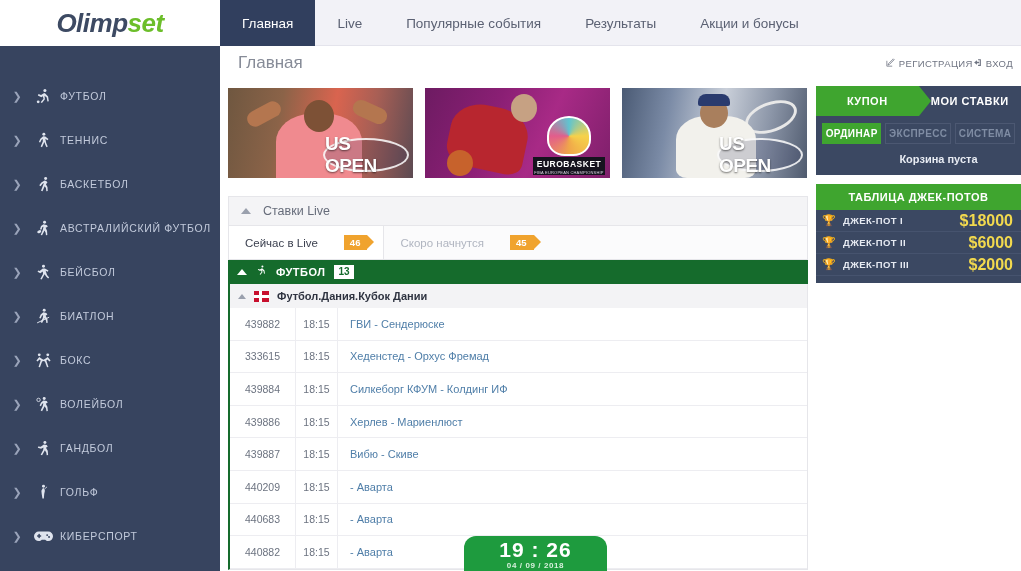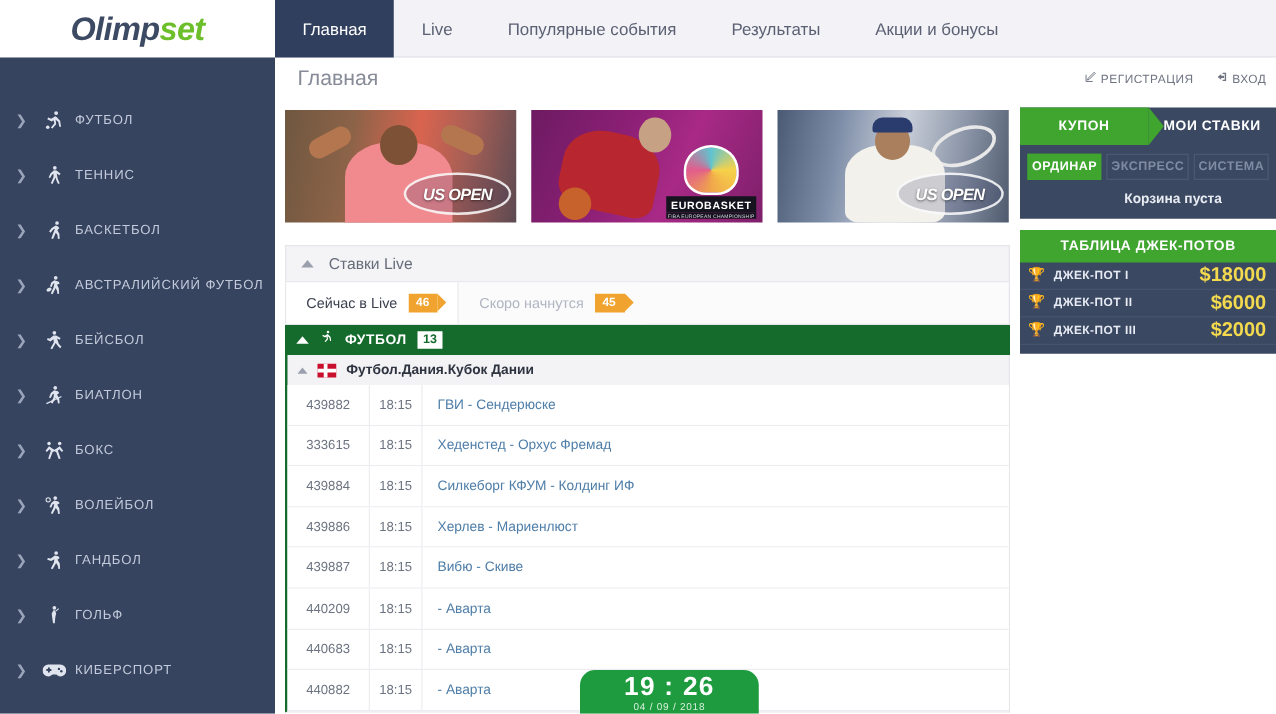--- a/index.html
+++ b/index.html
@@ -66,21 +66,21 @@
   
   .page-head {
     position: absolute; left: 220px; top: 46px; width: 801px; height: 34px;
     display: flex; align-items: center;
   }
   .page-title {
     font-size: 17px; color: #868b97; margin-left: 18px; font-weight: normal;
   }
   .auth-links {
     position: absolute; right: 8px; top: 0; height: 34px;
-    display: flex; align-items: center; gap: 18px;
+    display: flex; align-items: center; 
   }
   .auth-link {
     display: flex; align-items: center; gap: 4px;
     font-size: 9.5px; color: #6f7482; letter-spacing: 0.4px; cursor: pointer;
   }
 
   
   .banners {
     position: absolute; left: 228px; top: 88px;
     display: flex; gap: 12px;
@@ -106,21 +106,21 @@
   .b3 .f-head { left: 78px; top: 10px; width: 28px; height: 30px; background:#a97f5d; border-radius: 50%; }
   .b3 .f-cap  { left: 76px; top: 6px; width: 32px; height: 12px; background:#2a3b6e; border-radius: 8px 8px 2px 2px; }
   .b3 .f-racket { left: 122px; top: 14px; width: 54px; height: 30px; border: 3px solid #e8e8e8; border-radius: 50%; transform: rotate(-20deg); background: transparent;}
 
   .logo-usopen {
     position: absolute; right: 4px; bottom: 6px;
     width: 86px; height: 34px;
     border: 2px solid rgba(255,255,255,.85);
     border-radius: 50%;
     display: flex; align-items: center; justify-content: center;
-    color: #ffffff; font-size: 13px; font-weight: bold; font-style: italic;
+    color: #ffffff; font-size: 19px; font-weight: bold; 
     letter-spacing: -0.5px; text-shadow: 0 1px 2px rgba(0,0,0,.55);
     background: rgba(40,45,90,.18);
   }
   .logo-eb {
     position: absolute; right: 5px; bottom: 3px; width: 72px; text-align: center;
   }
   .eb-cup {
     width: 44px; height: 40px; margin: 0 auto 1px;
     background: conic-gradient(from 180deg, #f0a64a, #e25d8c, #5fc4d0, #f6d24a, #f0a64a);
     border-radius: 50% 50% 40% 40%;
@@ -146,21 +146,21 @@
     width: 0; height: 0; border-left: 5px solid transparent;
     border-right: 5px solid transparent; border-bottom: 6px solid #9aa0ad;
   }
   .live-head-title { font-size: 12.5px; color: #666c7a; }
 
   .live-tabs {
     display: flex; height: 34px; border: 1px solid #e6e6ea; border-top: none;
     background: #fbfbfc;
   }
   .live-tab {
-    display: flex; align-items: center; gap: 9px;
+    display: flex; align-items: center; gap: 26px;
     padding: 0 16px; cursor: pointer; border-right: 1px solid #e6e6ea;
     background: #ffffff; height: 33px;
   }
   .live-tab.inactive { background: #fbfbfc; border-right: none; }
   .live-tab-label { font-size: 11.5px; color: #3c4椅150; }
   .live-tab.active .live-tab-label { color: #3c4150; }
   .live-tab.inactive .live-tab-label { color: #b0b5c0; }
   .badge-flag {
     position: relative; background: #f0a32e; color: #ffffff;
     font-size: 9.5px; font-weight: bold; padding: 2px 7px 2px 6px;
@@ -286,21 +286,21 @@
   .clock {
     position: absolute; left: 464px; top: 536px; width: 143px; height: 35px;
     background: #1e9b3e; border-radius: 12px 12px 0 0;
     text-align: center; padding-top: 3px;
   }
   .clock-time {
     font-size: 21px; font-weight: bold; color: #ffffff;
     letter-spacing: 1px; line-height: 21px;
   }
   .clock-date {
-    font-size: 8px; color: #d7f0dd; letter-spacing: .6px; margin-top: 1px;
+    font-size: 8px; color: #d7f0dd; letter-spacing: .6px; margin-top: 1px; font-weight: bold;
   }
 </style>
 </head>
 <body>
 
 <div id="root">
 
   <div class="topnav">
     <div class="brand">
       <div class="brand-text"><span class="brand-a">Olimp</span><span class="brand-b">set</span></div>

